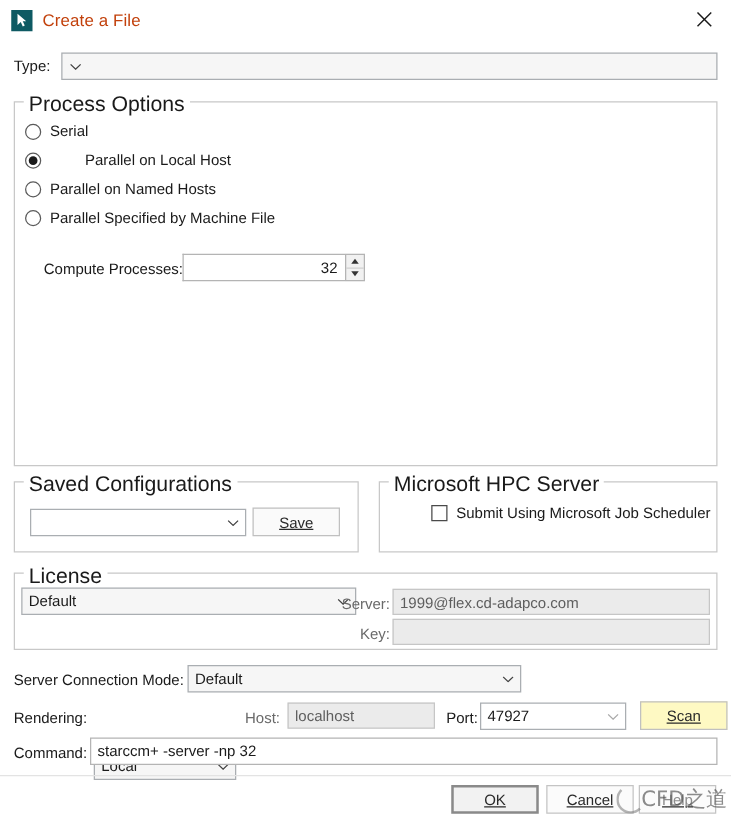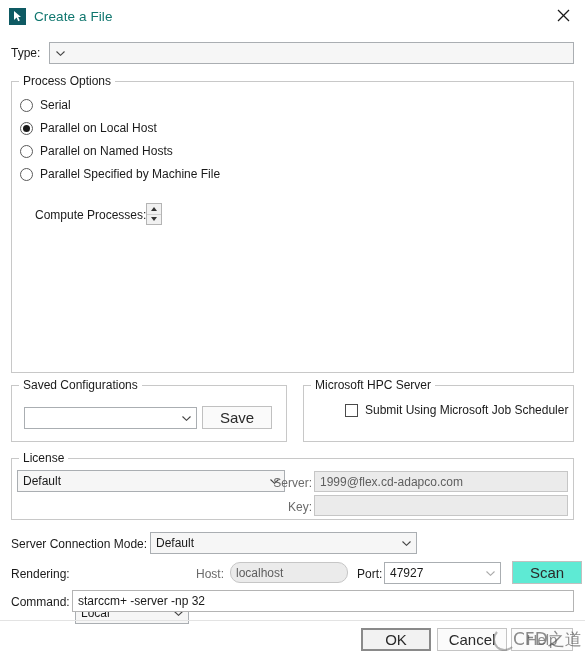--- a/index.html
+++ b/index.html
@@ -33,21 +33,21 @@
     background: #0e5a63;
     display: inline-flex;
     align-items: center;
     justify-content: center;
     flex: 0 0 auto;
     margin-right: 8px;
   }
   .app-icon svg { display: block; }
   .title-text {
     font-size: 13.5px;
-    color: #0f766e;
+    color: #c2410c;
     letter-spacing: 0.1px;
   }
   .close-btn {
     position: absolute;
     right: 0;
     top: 0;
     width: 44px;
     height: 31px;
     display: flex;
     align-items: center;
@@ -118,40 +118,41 @@
     border-color: #c6c6c6;
   }
 
   .btn {
     height: 23px;
     border: 1px solid #a0a0a0;
     background: #f2f2f2;
     display: flex;
     align-items: center;
     justify-content: center;
-    font-size: 15px;
+    font-size: 12px;
     color: #2a2a2a;
     box-sizing: border-box;
     cursor: pointer;
+    text-decoration: underline;
   }
   .btn.primary { border: 2px solid #8a8a8a; background: #f2f2f2; }
 
   
   .group {
     position: absolute;
     border: 1px solid #c8c8c8;
     box-sizing: border-box;
   }
   .group > .legend {
     position: absolute;
     top: -8px;
     left: 7px;
     background: #ffffff;
     padding: 0 4px;
-    font-size: 12px;
+    font-size: 17px;
     color: #1a1a1a;
     white-space: nowrap;
   }
 
   
   .radio-row {
     position: absolute;
     display: flex;
     align-items: center;
     cursor: pointer;
@@ -293,35 +294,36 @@
 </div>
 
 <div class="group" style="left:11px; top:81px; width:563px; height:292px;">
   <span class="legend">Process Options</span>
 </div>
 
 <div class="radio-row" style="left:20px; top:98px;">
   <span class="radio"></span>
   <span class="radio-label">Serial</span>
 </div>
-<div class="radio-row" style="left:20px; top:121px;">
+<div class="radio-row" style="left:20px; top:121px;gap:28px;">
   <span class="radio checked"></span>
   <span class="radio-label">Parallel on Local Host</span>
 </div>
 <div class="radio-row" style="left:20px; top:144px;">
   <span class="radio"></span>
   <span class="radio-label">Parallel on Named Hosts</span>
 </div>
 <div class="radio-row" style="left:20px; top:167px;">
   <span class="radio"></span>
   <span class="radio-label">Parallel Specified by Machine File</span>
 </div>
 
 <span class="lbl abs" style="left:35px; top:208px;">Compute Processes:</span>
 <div class="spinner" style="left:146px; top:203px;">
+  <div class="sp-box" style="width:130px;">32</div>
   <div class="sp-btns">
     <div class="sp-up">
         <span class="tri up"></span>
       </div>
     <div class="sp-dn">
         <span class="tri dn"></span>
       </div>
   </div>
 </div>
 
@@ -377,31 +379,31 @@
 <span class="lbl abs" style="left:11px; top:567px;">Rendering:</span>
 <div class="combo" style="position:absolute; left:75px; top:562px; width:114px;margin-top:40px;">
   <span class="val">Local</span>
   <span class="arrow">
     <svg class="chev" viewBox="0 0 9 5">
         <path d="M0.5 0.5 L4.5 4.3 L8.5 0.5" fill="none" stroke="#444" stroke-width="1.1"></path>
       </svg>
   </span>
 </div>
 <span class="lbl abs" style="left:196px; top:567px; color:#6a6a6a;">Host:</span>
-<div class="textbox disabled" style="position:absolute; left:230px; top:562px; width:118px;border-radius:10px;">localhost</div>
+<div class="textbox disabled" style="position:absolute; left:230px; top:562px; width:118px;">localhost</div>
 <span class="lbl abs" style="left:357px; top:567px;">Port:</span>
 <div class="combo white" style="position:absolute; left:384px; top:562px; width:117px;gap:48px;">
   <span class="val">47927</span>
   <span class="arrow">
     <svg class="chev" viewBox="0 0 9 5">
         <path d="M0.5 0.5 L4.5 4.3 L8.5 0.5" fill="none" stroke="#aaa" stroke-width="1.1"></path>
       </svg>
   </span>
 </div>
-<div class="btn" style="position:absolute; left:512px; top:561px; width:70px; height:23px; border-color:#c0c0c0; background:#5eead4;">
+<div class="btn" style="position:absolute; left:512px; top:561px; width:70px; height:23px; border-color:#c0c0c0; background:#fef9c3;">
   <span>Scan</span>
 </div>
 
 <span class="lbl abs" style="left:11px; top:595px;">Command:</span>
 <div class="textbox" style="position:absolute; left:72px; top:590px; width:502px; height:22px;">starccm+ -server -np 32</div>
 
 <div class="bottom-rule" style="top:620px;"></div>
 <div class="btn primary" style="position:absolute; left:361px; top:628px; width:70px; height:23px;">
   <span>OK</span>
 </div>

